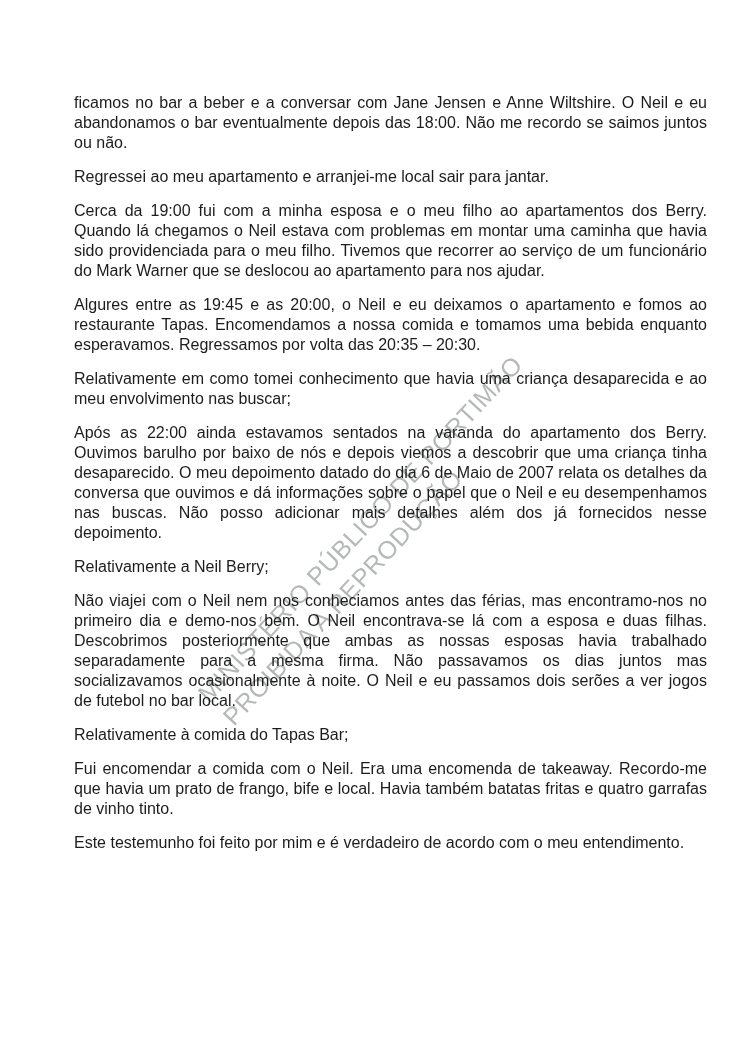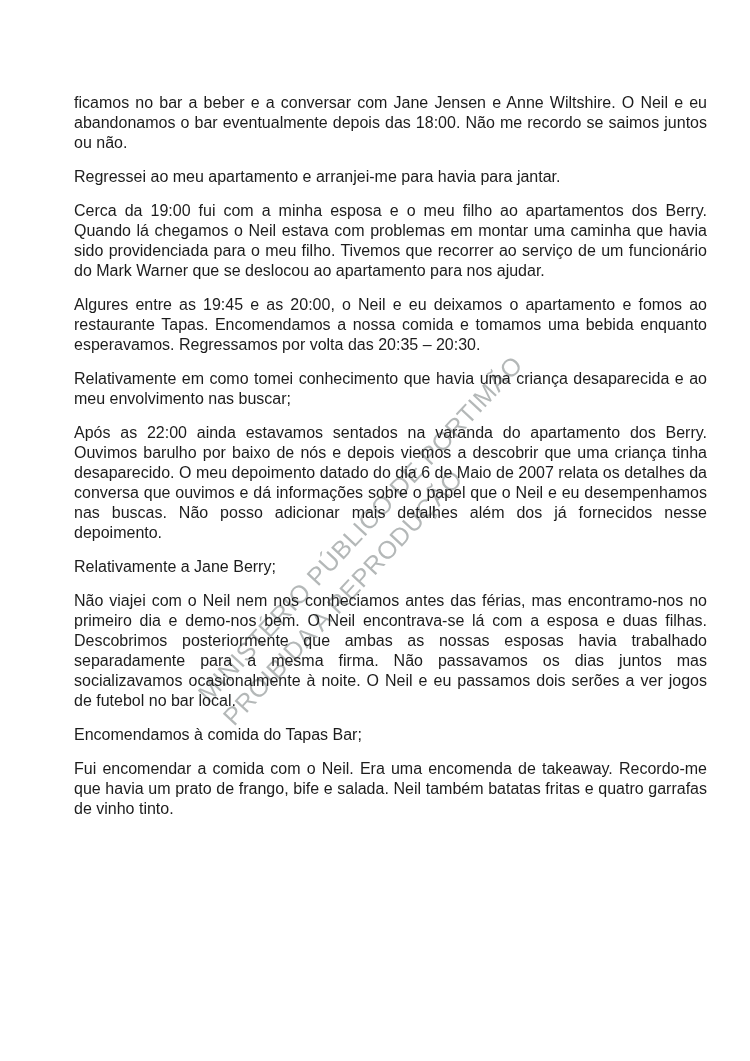--- a/index.html
+++ b/index.html
@@ -52,24 +52,25 @@
 
 <div class="page">
 
   <div class="watermark" style="color: rgb(180, 184, 184);">
     <div>MINISTÉRIO PÚBLICO DE PORTIMÃO</div>
     <div>PROIBIDA A REPRODUÇÃO</div>
   </div>
 
   <div class="content" style="color: rgb(28, 28, 28);">
     <p>ficamos no bar a beber e a conversar com Jane Jensen e Anne Wiltshire. O Neil e eu abandonamos o bar eventualmente depois das 18:00. Não me recordo se saimos juntos ou não.</p>
-    <p>Regressei ao meu apartamento e arranjei-me para havia para jantar.</p>
+    <p>Regressei ao meu apartamento e arranjei-me local sair para jantar.</p>
     <p>Cerca da 19:00 fui com a minha esposa e o meu filho ao apartamentos dos Berry. Quando lá chegamos o Neil estava com problemas em montar uma caminha que havia sido providenciada para o meu filho. Tivemos que recorrer ao serviço de um funcionário do Mark Warner que se deslocou ao apartamento para nos ajudar.</p>
     <p>Algures entre as 19:45 e as 20:00, o Neil e eu deixamos o apartamento e fomos ao restaurante Tapas. Encomendamos a nossa comida e tomamos uma bebida enquanto esperavamos. Regressamos por volta das 20:35 – 20:30.</p>
     <p>Relativamente em como tomei conhecimento que havia uma criança desaparecida e ao meu envolvimento nas buscar;</p>
     <p>Após as 22:00 ainda estavamos sentados na varanda do apartamento dos Berry. Ouvimos barulho por baixo de nós e depois viemos a descobrir que uma criança tinha desaparecido. O meu depoimento datado do dia 6 de Maio de 2007 relata os detalhes da conversa que ouvimos e dá informações sobre o papel que o Neil e eu desempenhamos nas buscas. Não posso adicionar mais detalhes além dos já fornecidos nesse depoimento.</p>
-    <p>Relativamente a Jane Berry;</p>
+    <p>Relativamente a Neil Berry;</p>
     <p>Não viajei com o Neil nem nos conheciamos antes das férias, mas encontramo-nos no primeiro dia e demo-nos bem. O Neil encontrava-se lá com a esposa e duas filhas. Descobrimos posteriormente que ambas as nossas esposas havia trabalhado separadamente para a mesma firma. Não passavamos os dias juntos mas socializavamos ocasionalmente à noite. O Neil e eu passamos dois serões a ver jogos de futebol no bar local.</p>
-    <p>Encomendamos à comida do Tapas Bar;</p>
-    <p>Fui encomendar a comida com o Neil. Era uma encomenda de takeaway. Recordo-me que havia um prato de frango, bife e salada. Neil também batatas fritas e quatro garrafas de vinho tinto.</p>
+    <p>Relativamente à comida do Tapas Bar;</p>
+    <p>Fui encomendar a comida com o Neil. Era uma encomenda de takeaway. Recordo-me que havia um prato de frango, bife e local. Havia também batatas fritas e quatro garrafas de vinho tinto.</p>
+    <p>Este testemunho foi feito por mim e é verdadeiro de acordo com o meu entendimento.</p>
   </div>
 
 </div>
 
 </body></html>

